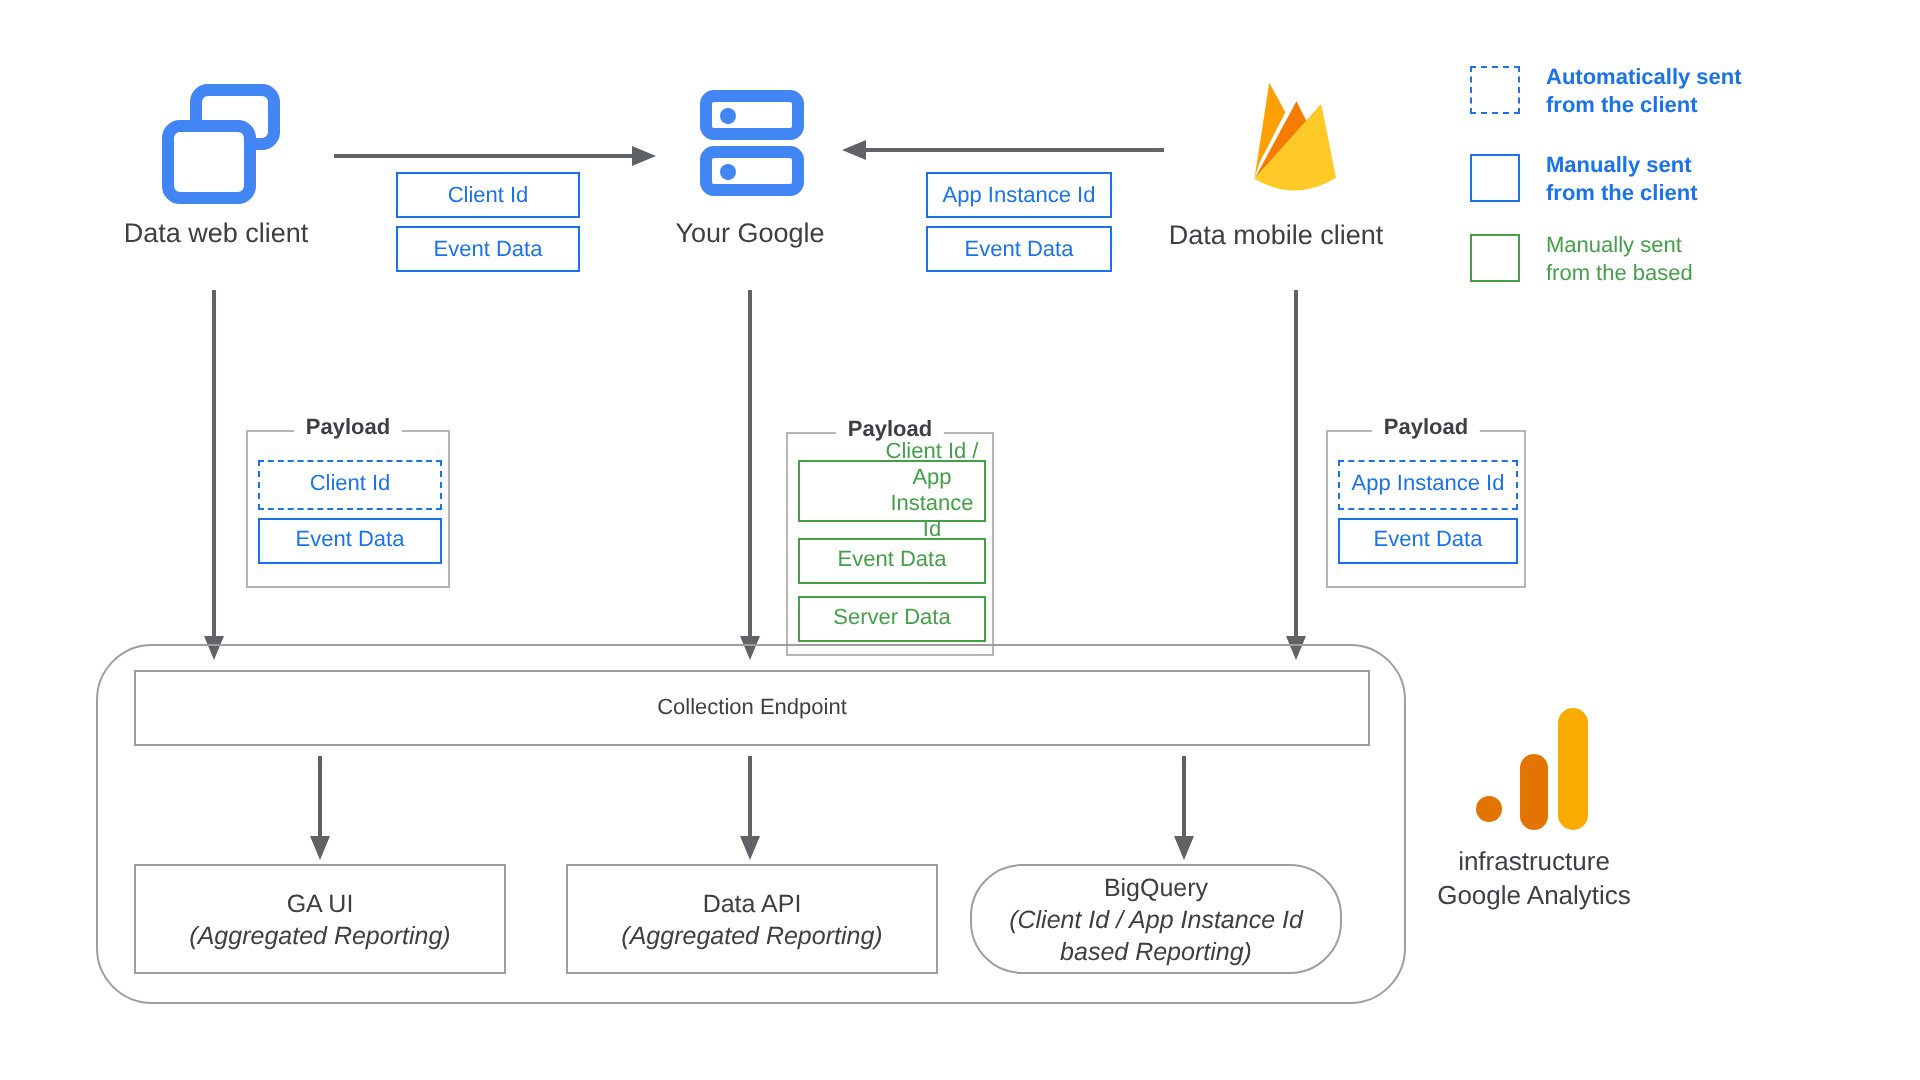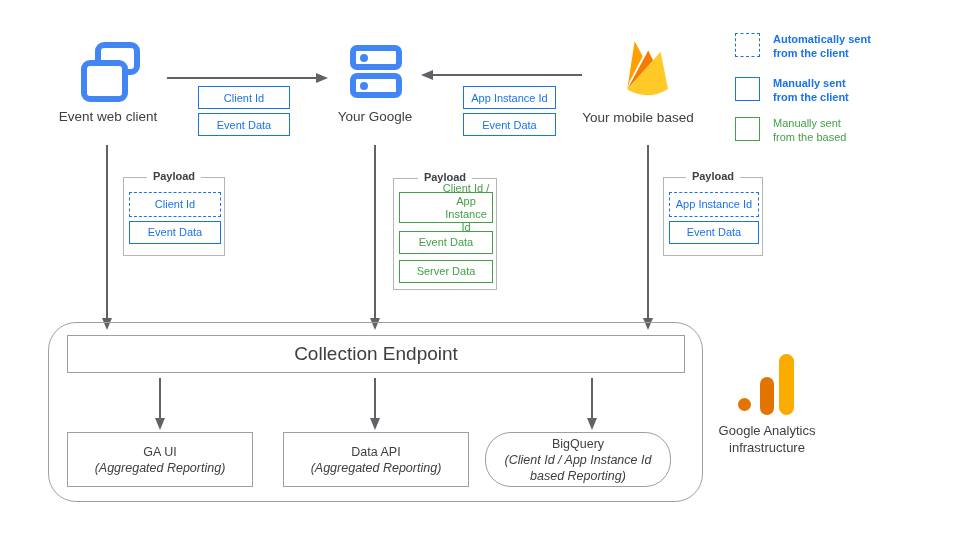--- a/index.html
+++ b/index.html
@@ -36,68 +36,68 @@
   .vline{width:2px;background:var(--arrow);}
   .head-right{width:0;height:0;border-top:5.5px solid transparent;border-bottom:5.5px solid transparent;border-left:12px solid var(--arrow);}
   .head-left{width:0;height:0;border-top:5.5px solid transparent;border-bottom:5.5px solid transparent;border-right:12px solid var(--arrow);}
   .head-down{width:0;height:0;border-left:5.5px solid transparent;border-right:5.5px solid transparent;border-top:12px solid var(--arrow);}
 
   
   .msgbox{background:#fff;border:1.5px solid var(--blue);color:var(--blue);
     font-size:11px;display:flex;align-items:center;justify-content:center;box-sizing:border-box;text-align:center;}
 
   
-  .payload{border:1.5px solid #b5b5b5;background:#fff;box-sizing:border-box;}
+  .payload{border:1.5px solid #b5b5b5;background:#fff;box-sizing:border-box;margin-top:38px;}
   .payload-title{position:absolute;top:-8px;left:50%;transform:translateX(-50%);
     background:#fff;padding:0 6px;font-size:11px;font-weight:bold;color:var(--text);white-space:nowrap;}
   .pitem{position:absolute;background:#fff;font-size:11px;display:flex;align-items:center;justify-content:center;box-sizing:border-box;text-align:center;line-height:13px;}
   .pi-dashed-blue{border:1.5px dashed var(--blue);color:var(--blue);}
   .pi-solid-blue{border:1.5px solid var(--blue);color:var(--blue);}
   .pi-solid-green{border:1.5px solid var(--green);color:var(--green);}
 
   
   .lg-swatch{width:25px;height:24px;box-sizing:border-box;background:#fff;}
   .lg-dashed{border:1.5px dashed var(--blue);}
   .lg-blue{border:1.5px solid var(--blue);}
   .lg-green{border:1.5px solid var(--green);}
   .lg-text{font-size:11px;line-height:14px;}
   .lg-text-blue{color:var(--blue);font-weight:bold;}
   .lg-text-green{color:var(--green);}
 
   
   .infra{left:48px;top:322px;width:655px;height:180px;border:1.5px solid var(--gray);border-radius:28px;box-sizing:border-box;}
   .endpoint{left:67px;top:335px;width:618px;height:38px;border:1.5px solid var(--gray);background:#fff;box-sizing:border-box;
-    display:flex;align-items:center;justify-content:center;font-size:19px;color:var(--text);}
+    display:flex;align-items:center;justify-content:center;font-size:11px;color:var(--text);}
   .outbox{top:432px;width:186px;height:55px;border:1.5px solid var(--gray);background:#fff;box-sizing:border-box;
     display:flex;flex-direction:column;align-items:center;justify-content:center;font-size:12.5px;line-height:16px;color:var(--text);text-align:center;padding:0 4px;}
   .outbox .sub{font-style:italic;}
 
   
   .ga-dot{left:738px;top:398px;width:13px;height:13px;border-radius:50%;background:#E37400;}
   .ga-bar-med{left:760px;top:377px;width:14px;height:38px;border-radius:7px;background:#E37400;}
   .ga-bar-tall{left:779px;top:354px;width:15px;height:61px;border-radius:7.5px;background:#F9AB00;}
   .brand{left:686px;top:422px;width:162px;text-align:center;font-size:13px;line-height:17px;color:var(--text);}
 </style>
 </head>
 <body>
 
 <div class="abs webicon-back"></div>
 <div class="abs webicon-front"></div>
-<div class="abs node-label lbl-web">Event web client</div>
+<div class="abs node-label lbl-web">Data web client</div>
 
 <div class="abs srv-rect srv1"></div>
 <div class="abs srv-rect srv2"></div>
 <div class="abs node-label lbl-srv">Your Google</div>
 
 <svg class="abs" style="left:616px;top:37px;" width="62" height="68" viewBox="0 0 100 110">
   <polygon points="18,85 30,7 43,31 22,72" fill="#FFA000"></polygon>
   <polygon points="18,85 52,22 60,38 24,78" fill="#F57C00"></polygon>
   <path d="M18 85 L72 24 L84 84 Q52 104 18 85 Z" fill="#FFCA28"></path>
 </svg>
-<div class="abs node-label lbl-mob">Your mobile based</div>
+<div class="abs node-label lbl-mob">Data mobile client</div>
 
 <div class="abs lg-swatch lg-dashed" style="left:735px;top:33px;"></div>
 <div class="abs lg-text lg-text-blue" style="left:773px;top:32px;">
   <div>Automatically sent</div>
   <div>from the client</div>
 </div>
 <div class="abs lg-swatch lg-blue" style="left:735px;top:77px;"></div>
 <div class="abs lg-text lg-text-blue" style="left:773px;top:76px;">
   <div>Manually sent</div>
   <div>from the client</div>
@@ -168,15 +168,15 @@
 </div>
 <div class="abs outbox" style="left:485px;border-radius:26px;">
   <div>BigQuery</div>
   <div class="sub">(Client Id / App Instance Id based Reporting)</div>
 </div>
 
 <div class="abs ga-dot"></div>
 <div class="abs ga-bar-med"></div>
 <div class="abs ga-bar-tall"></div>
 <div class="abs brand">
+  <div>infrastructure</div>
   <div>Google Analytics</div>
-  <div>infrastructure</div>
 </div>
 
 </body></html>

